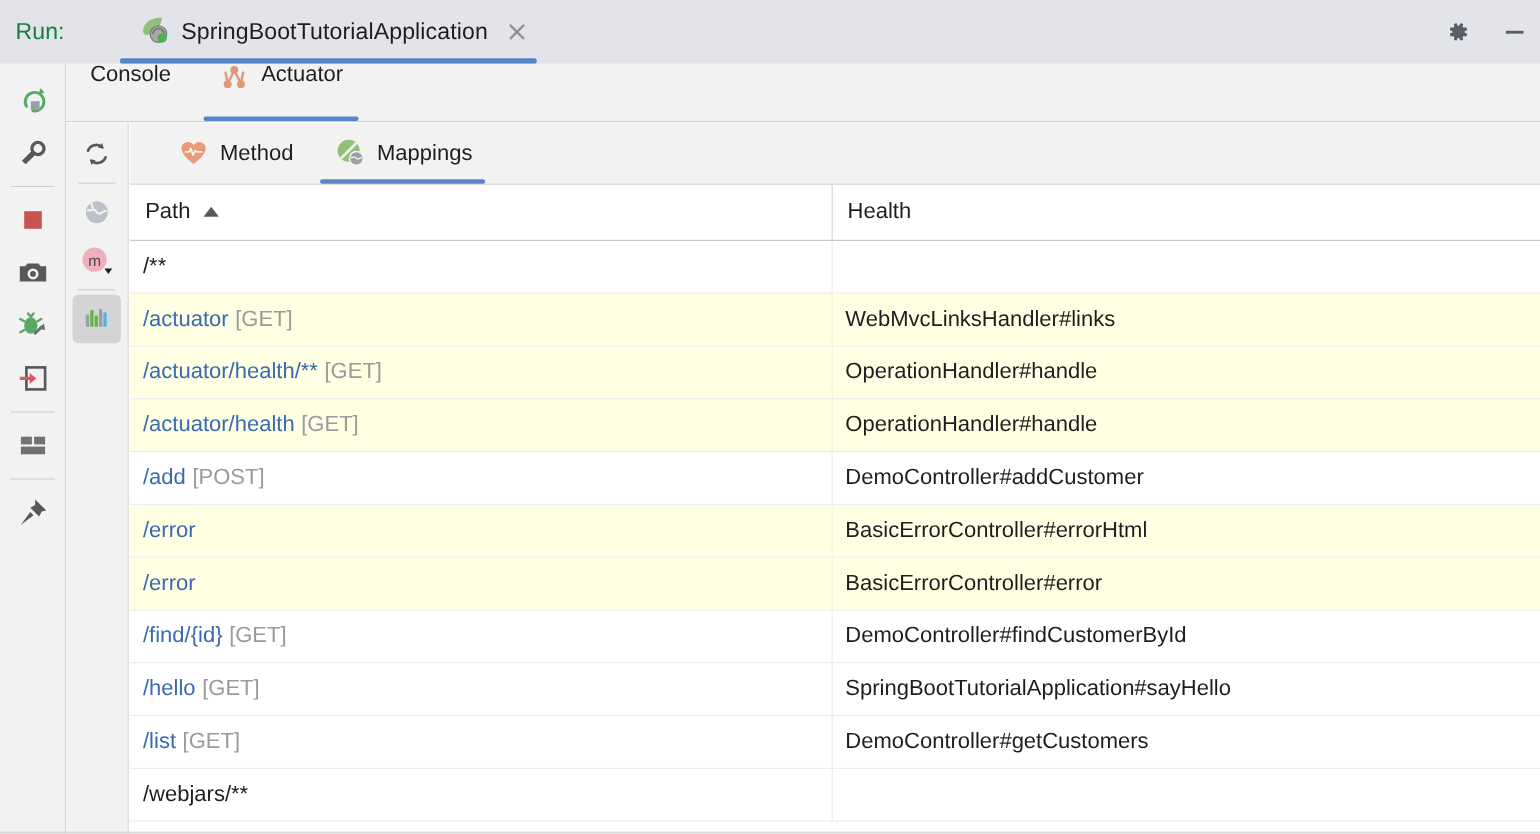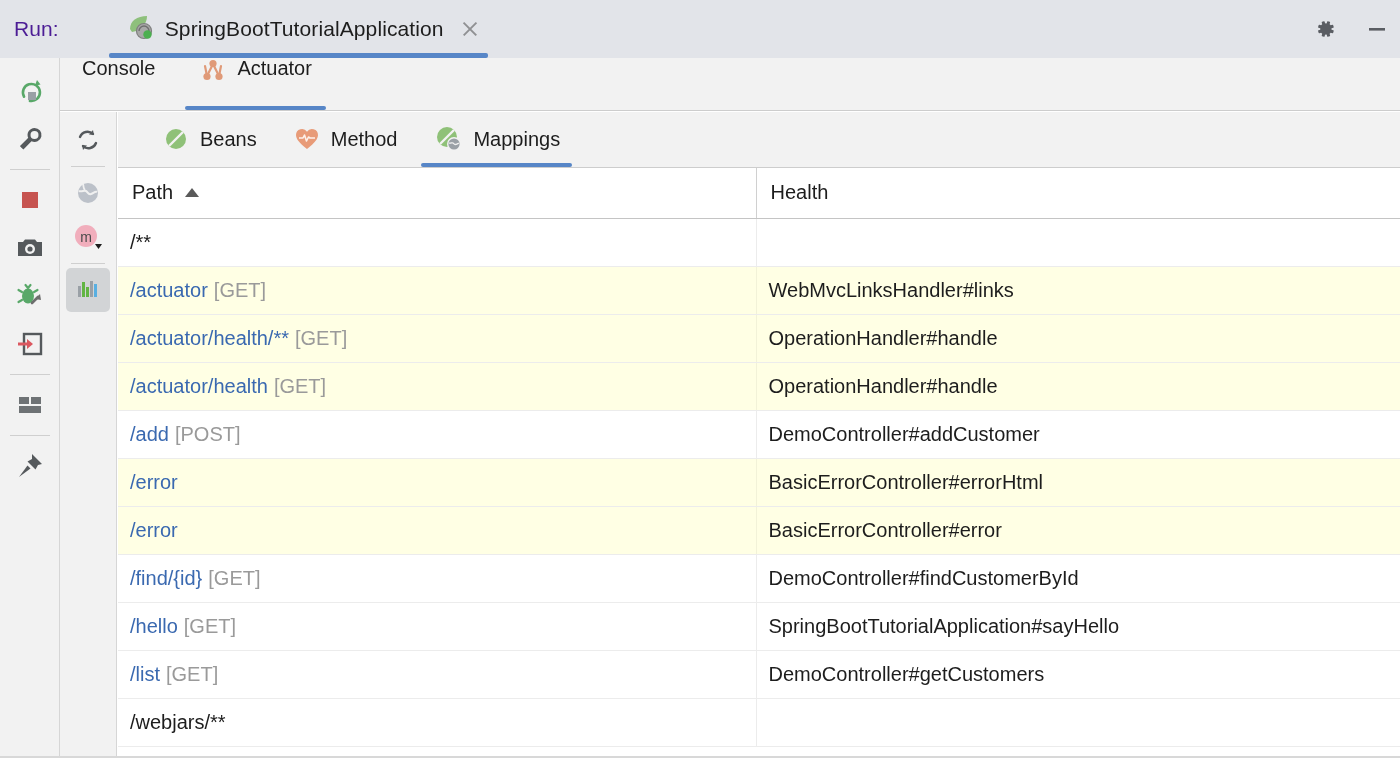--- a/index.html
+++ b/index.html
@@ -25,21 +25,21 @@
     position: absolute;
     top: 0; left: 0;
     width: 1400px;
     height: 58px;
     background: #e2e4e9;
     display: flex;
     align-items: center;
   }
   .run-header-label {
     font-size: 21px;
-    color: #4c1d95;
+    color: #15803d;
     margin-left: 14px;
     letter-spacing: 0.1px;
   }
   .run-tab {
     position: relative;
     height: 58px;
     display: flex;
     align-items: center;
     padding: 0 14px 0 22px;
     margin-left: 44px;
@@ -420,29 +420,20 @@
         <rect x="7" y="5" width="3" height="15" fill="#62b543"></rect>
         <rect x="11" y="10" width="3" height="10" fill="#62b543"></rect>
         <rect x="15" y="4" width="3" height="16" fill="#9aa0a6"></rect>
         <rect x="19" y="7" width="3" height="13" fill="#59afe1"></rect>
       </svg>
     </div>
   </div>
 
   <div class="endpoint-tabs">
 
-    <div class="ep-tab">
-      <span class="ep-icon">
-        <svg width="28" height="28" viewBox="0 0 28 28">
-          <circle cx="14" cy="14" r="10" fill="#8fc178"></circle>
-          <path d="M7 21 L21 7" stroke="#f2f2f2" stroke-width="2.4"></path>
-        </svg>
-      </span>
-      <span class="ep-tab-label">Beans</span>
-    </div>
 
     <div class="ep-tab">
       <span class="ep-icon">
         <svg width="28" height="28" viewBox="0 0 28 28">
           <path d="M14 24C6 18 3 13.5 3 10a6 6 0 0 1 11-3.2A6 6 0 0 1 25 10c0 3.5-3 8-11 14z" fill="#e89b78"></path>
           <path d="M6 13h4l1.5-3 2 6 2-4 1.5 1h5" fill="none" stroke="#fdf1ea" stroke-width="1.6" stroke-linejoin="round"></path>
         </svg>
       </span>
       <span class="ep-tab-label">Method</span>
     </div>

